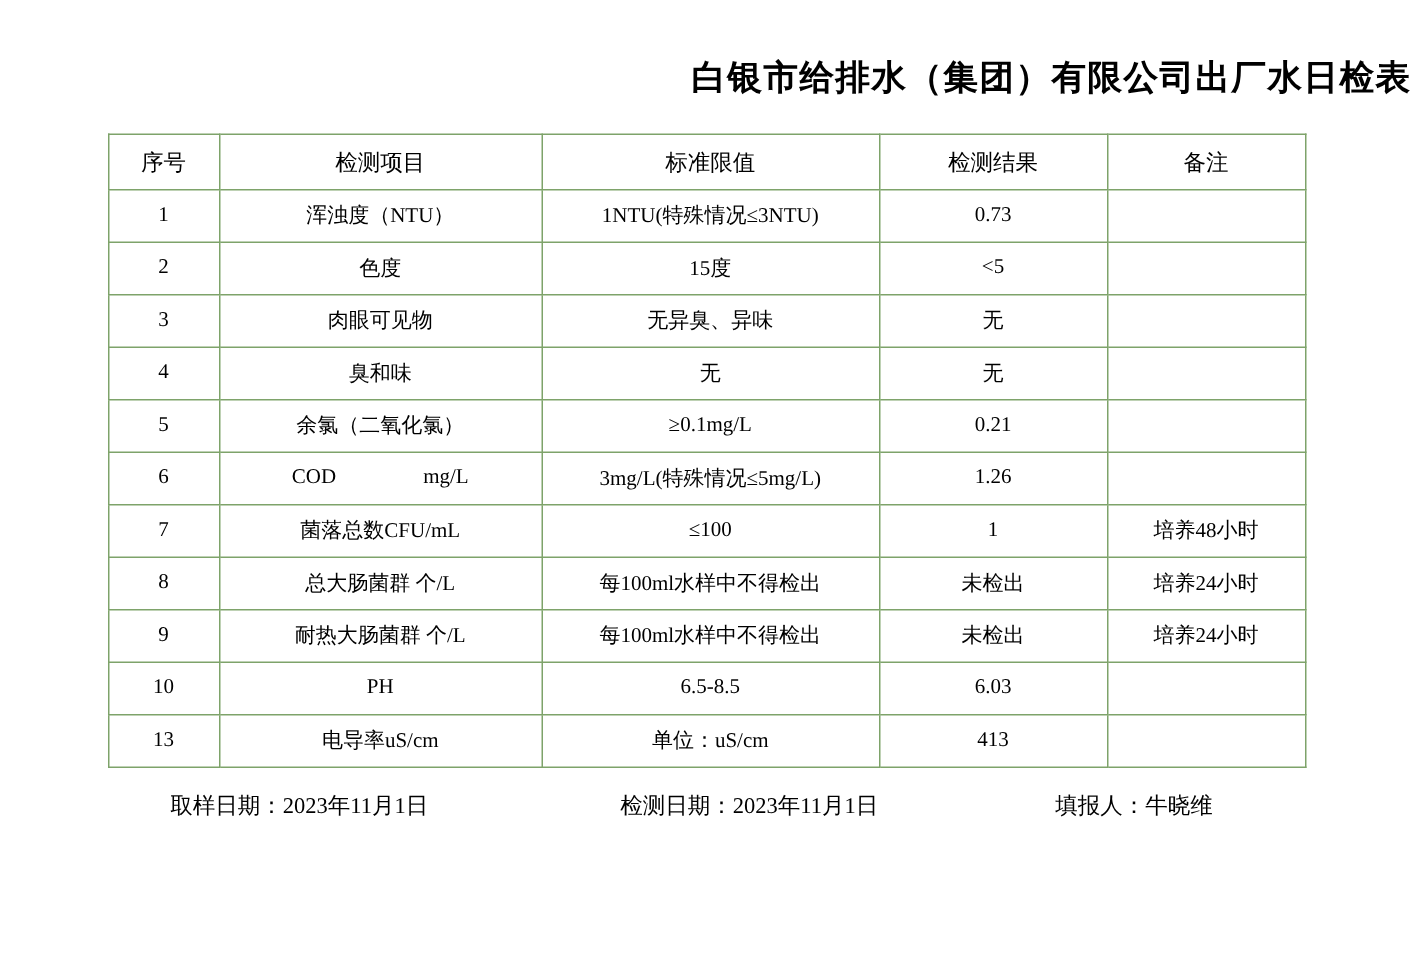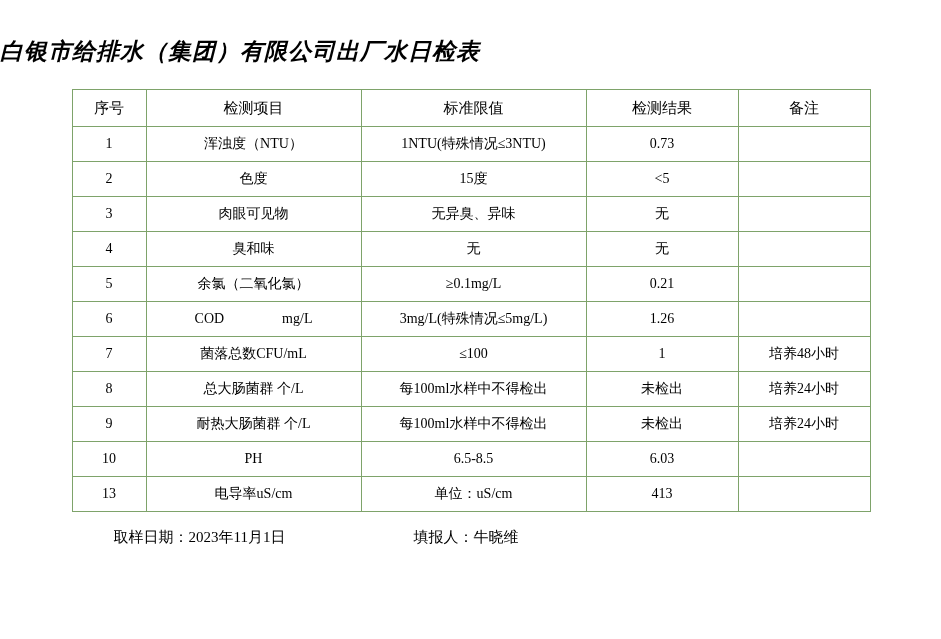--- a/index.html
+++ b/index.html
@@ -15,28 +15,27 @@
     position: relative;
     overflow: hidden;
   }
   .page {
     width: 941px;
     height: 639px;
     position: relative;
     box-sizing: border-box;
   }
   .doc-title {
-    text-align: left;
+    text-align: right;
     font-size: 23px;
     font-weight: bold;
     letter-spacing: 1px;
     margin-top: 36px;
     margin-bottom: 0;
     font-family: "Liberation Serif", "DejaVu Serif", serif;
-    font-style: italic;
   }
   .table-wrap {
     margin: 22px auto 0 auto;
     width: 798px;
   }
   table.report {
     border-collapse: collapse;
     width: 798px;
     table-layout: fixed;
   }
@@ -179,16 +178,17 @@
           <td class="cell-std">单位：uS/cm</td>
           <td class="cell-res">413</td>
           <td class="cell-note"></td>
         </tr>
       </tbody>
     </table>
   </div>
 
   <div class="footer">
     <div class="f1 nowrap">取样日期：2023年11月1日</div>
+    <div class="f2 nowrap">检测日期：2023年11月1日</div>
     <div class="f3 nowrap">填报人：牛晓维</div>
   </div>
 
 </div>
 
 </body></html>

